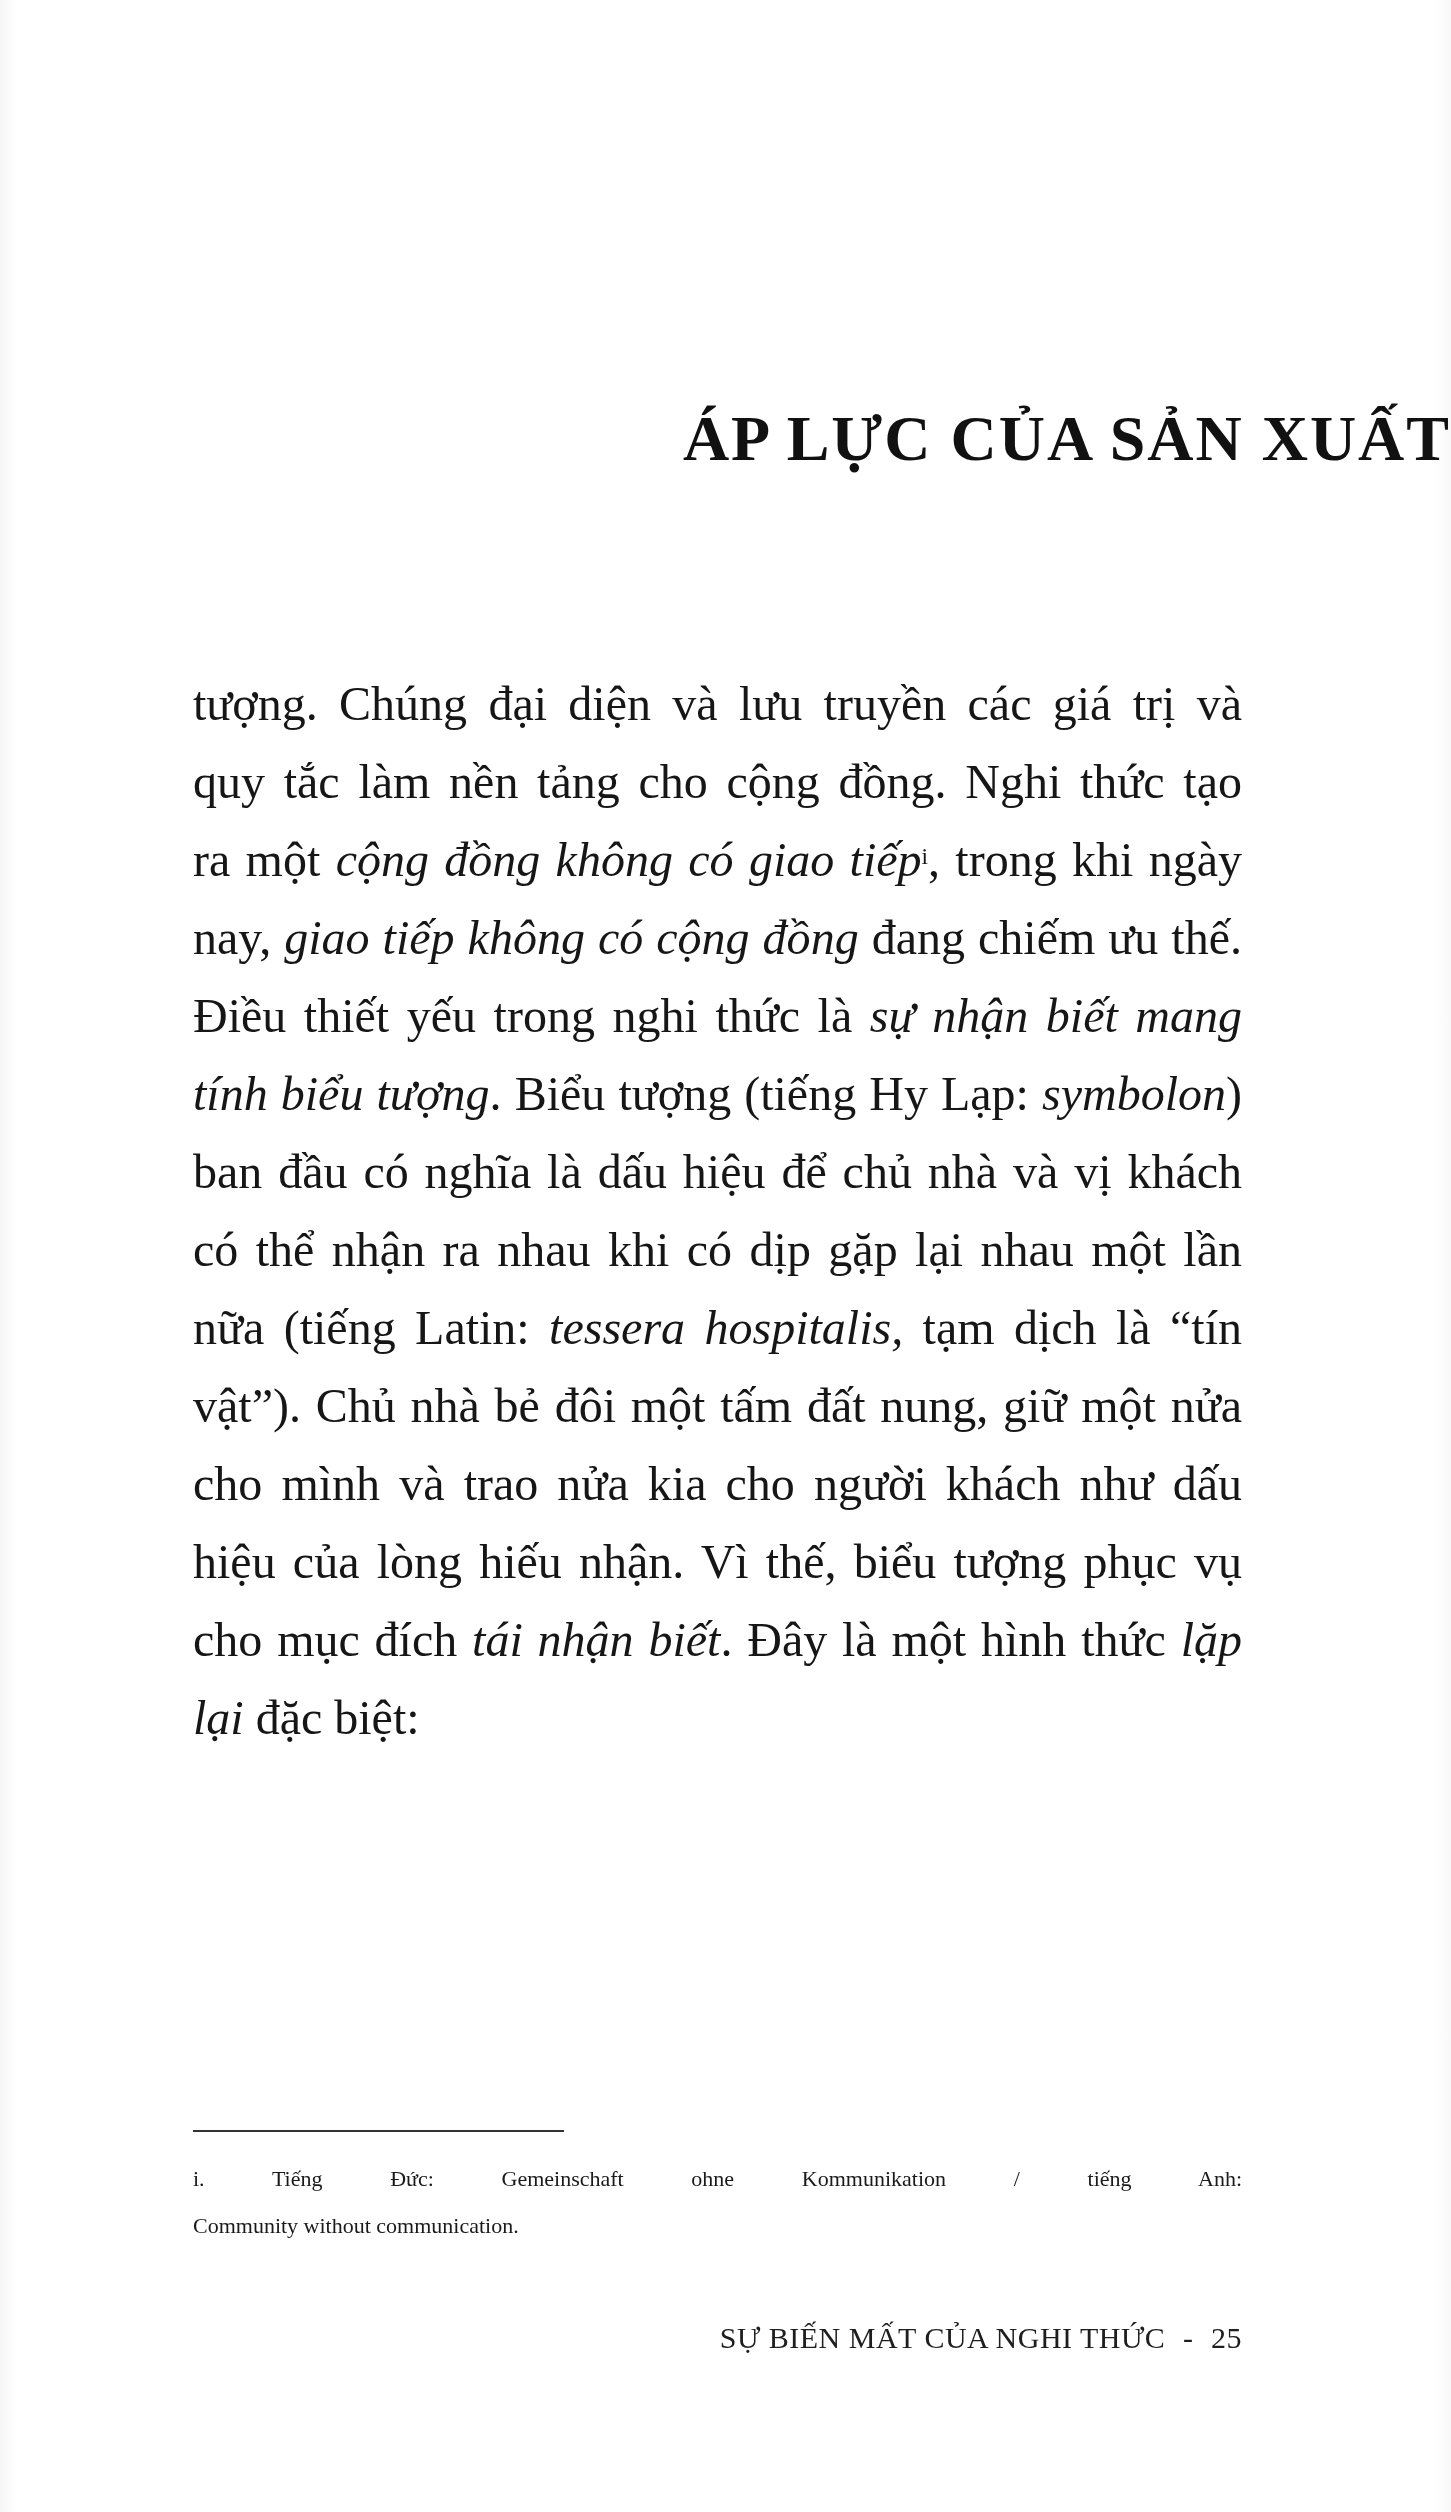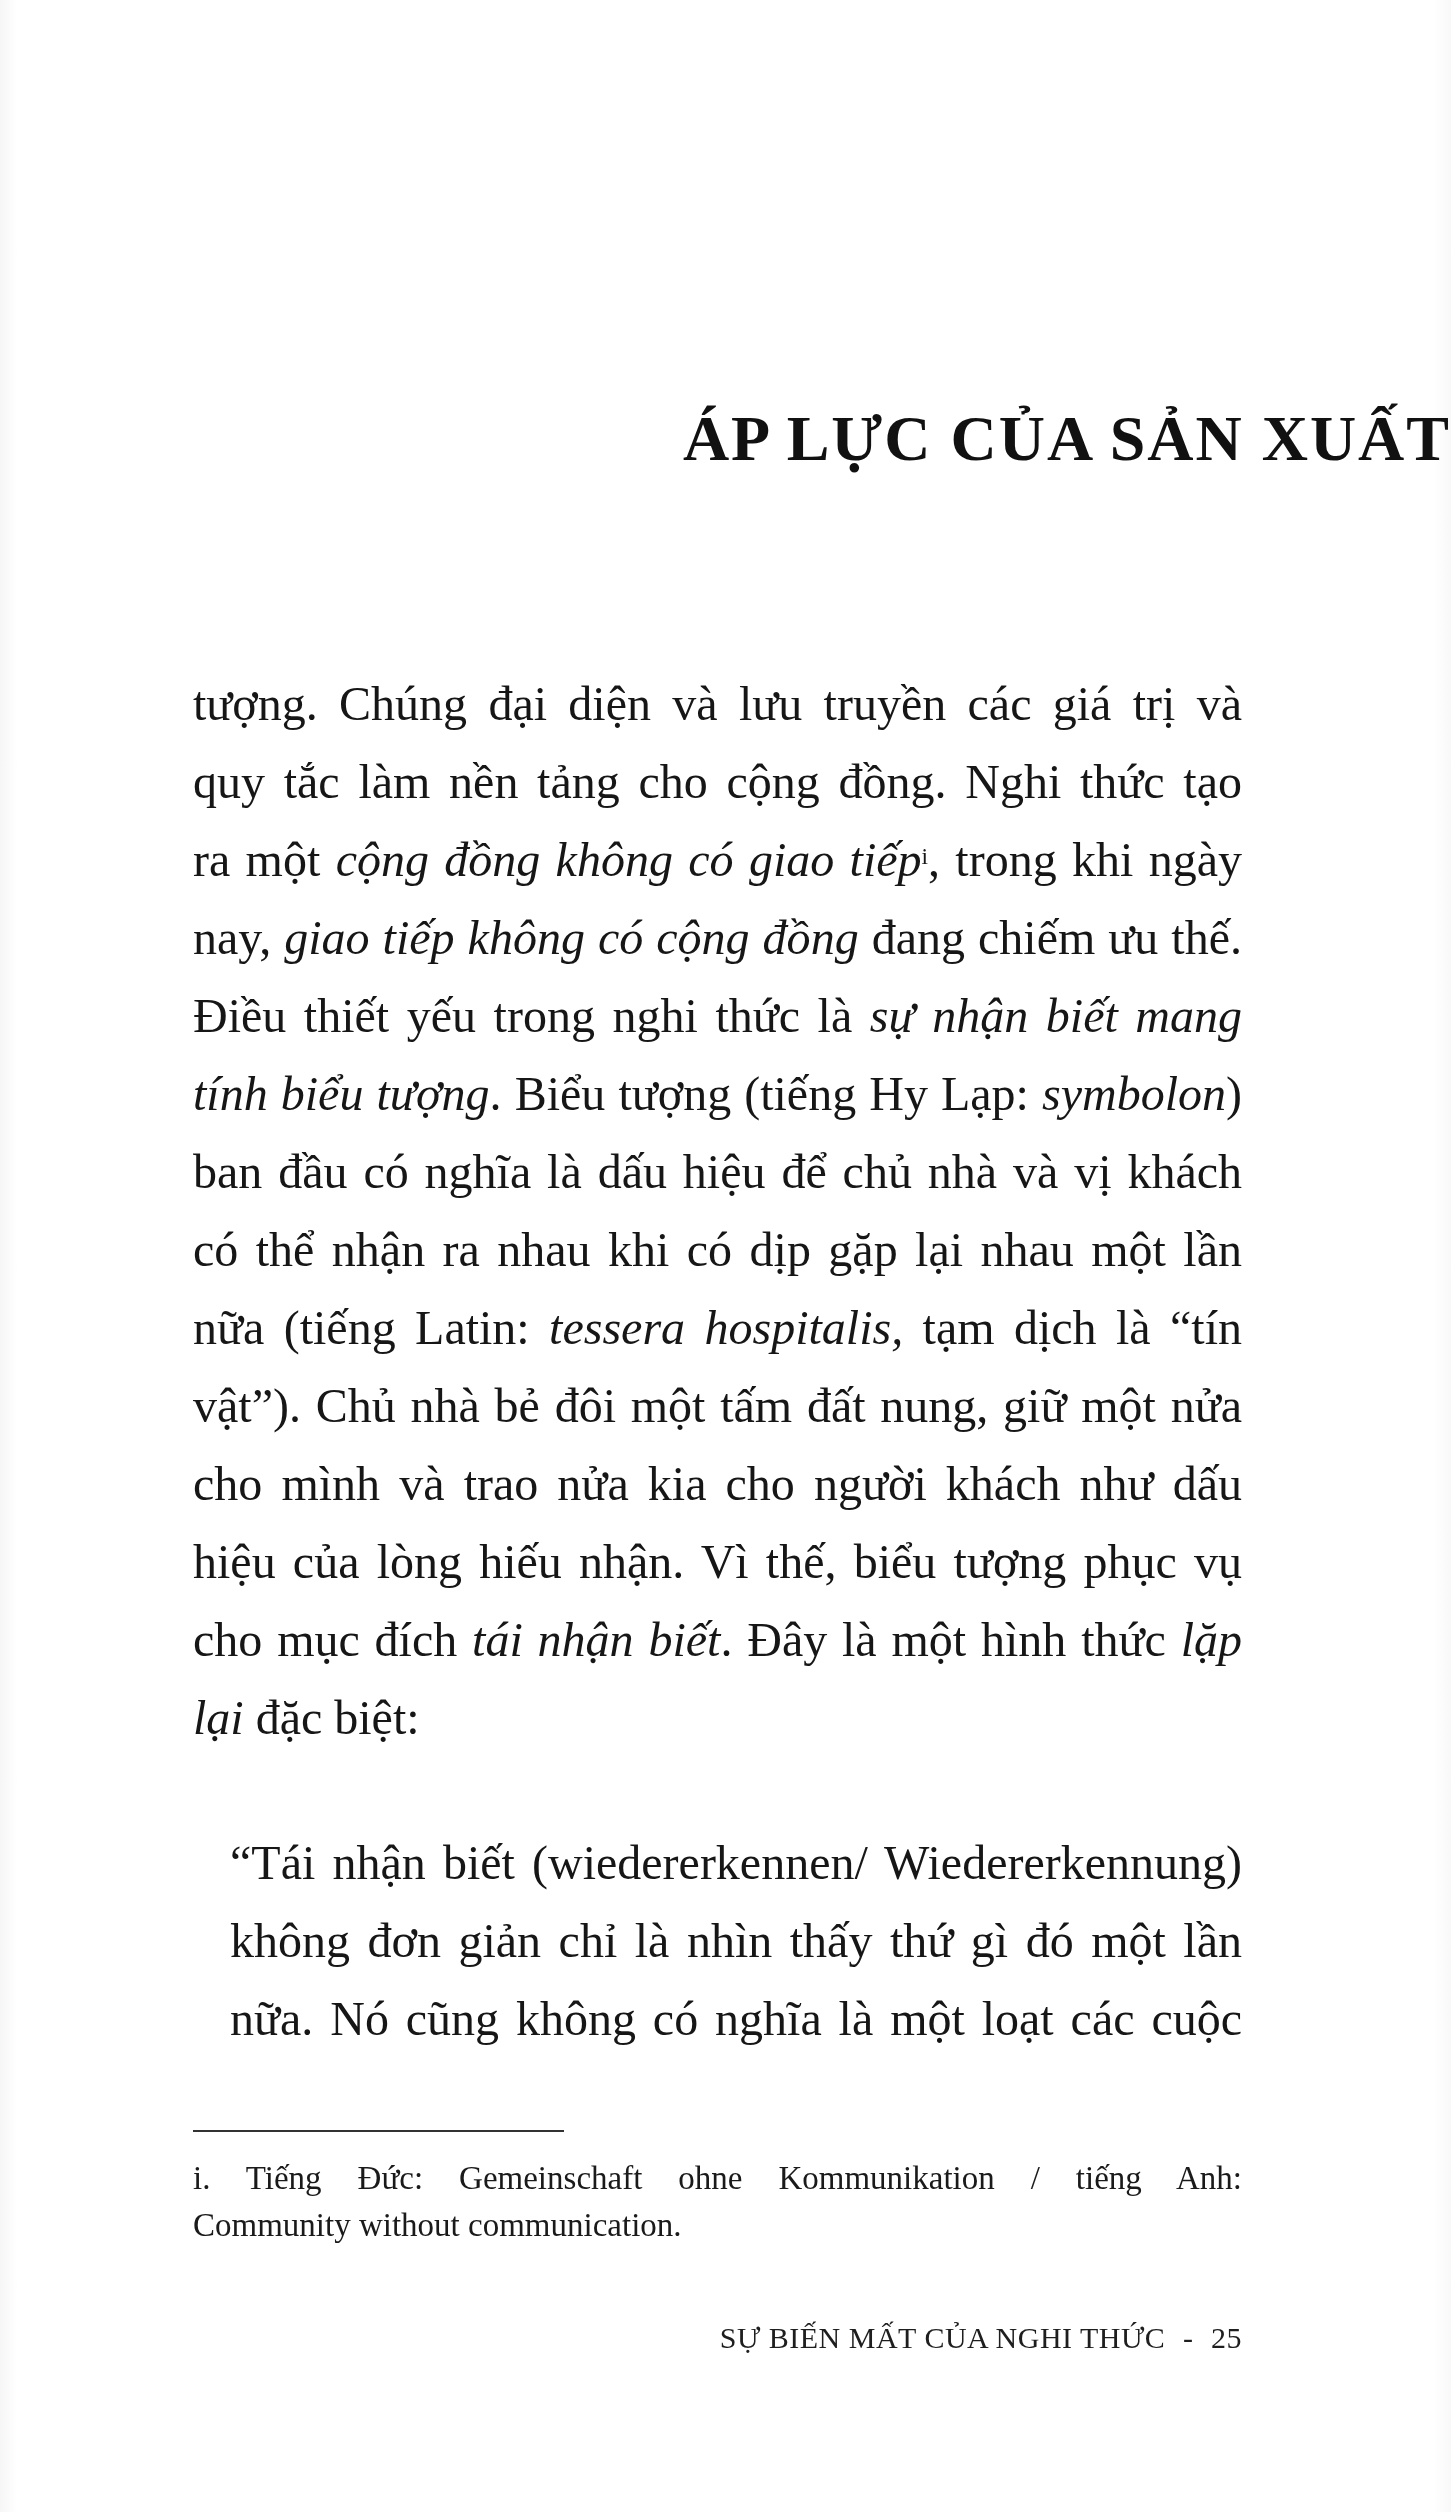--- a/index.html
+++ b/index.html
@@ -68,21 +68,21 @@
       top: 2130px;
       width: 371px;
       height: 0;
       border-top: 2px solid #333333;
     }
     .footnote {
       position: absolute;
       left: 193px;
       top: 2155px;
       width: 1049px;
-      font-size: 33px;
+      font-size: 22px;
       line-height: 47px;
       color: #1a1a1a;
     }
     .footnote .line { text-align-last: justify; }
     .footnote .line.last { text-align-last: left; }
     .running-footer {
       position: absolute;
       top: 2321px;
       right: 209px;
       font-size: 30px;
@@ -111,25 +111,20 @@
       <span class="line"><span>ban đầu có nghĩa là dấu hiệu để chủ nhà và vị khách</span></span>
       <span class="line"><span>có thể nhận ra nhau khi có dịp gặp lại nhau một lần</span></span>
       <span class="line"><span>nữa (tiếng Latin: </span><em>tessera hospitalis,</em><span> tạm dịch là “tín</span></span>
       <span class="line"><span>vật”). Chủ nhà bẻ đôi một tấm đất nung, giữ một nửa</span></span>
       <span class="line"><span>cho mình và trao nửa kia cho người khách như dấu</span></span>
       <span class="line"><span>hiệu của lòng hiếu nhận. Vì thế, biểu tượng phục vụ</span></span>
       <span class="line"><span>cho mục đích </span><em>tái nhận biết</em><span>. Đây là một hình thức </span><em>lặp</em></span>
       <span class="line last"><em>lại</em><span> đặc biệt:</span></span>
     </div>
 
-  <div class="quote" id="quote">
-      <span class="line">“Tái nhận biết (wiedererkennen/ Wiedererkennung)</span>
-      <span class="line">không đơn giản chỉ là nhìn thấy thứ gì đó một lần</span>
-      <span class="line">nữa. Nó cũng không có nghĩa là một loạt các cuộc</span>
-    </div>
 
   <div class="footnote-rule"></div>
 
   <div class="footnote" id="footnote">
       <span class="line">i. Tiếng Đức: Gemeinschaft ohne Kommunikation / tiếng Anh:</span>
       <span class="line last">Community without communication.</span>
     </div>
 
   <div class="running-footer">
     <span>SỰ BIẾN MẤT CỦA NGHI THỨC</span><span class="sep">-</span><span>25</span>

